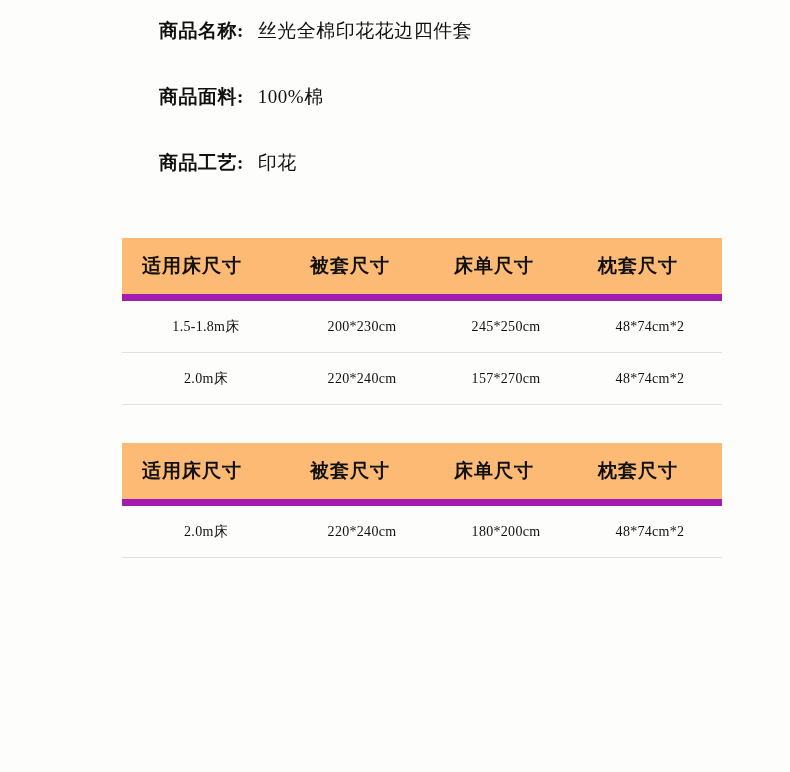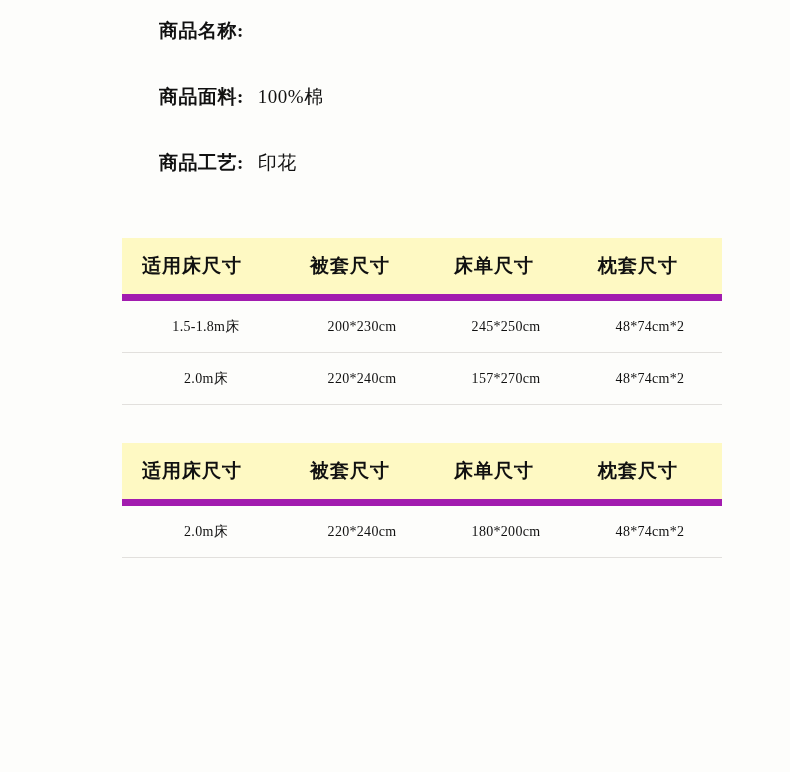--- a/index.html
+++ b/index.html
@@ -58,21 +58,21 @@
   }
   .table-block.second {
     margin-top: 38px;
   }
   table.size-table {
     width: 600px;
     border-collapse: collapse;
     table-layout: fixed;
   }
   table.size-table thead th {
-    background: #fef9c3;
+    background: #fdba74;
     font-size: 19px;
     font-weight: bold;
     color: #111;
     text-align: left;
     padding: 14px 0 14px 20px;
     letter-spacing: 1px;
     height: 28px;
     border: none;
   }
   table.size-table tbody td {
@@ -94,20 +94,21 @@
 </style>
 </head>
 <body>
 
 <div class="page">
 
   <div class="spec-list">
 
     <div class="spec-row">
       <span class="spec-label">商品名称:</span>
+      <span class="spec-value">丝光全棉印花花边四件套</span>
     </div>
 
     <div class="spec-row">
       <span class="spec-label">商品面料:</span>
       <span class="spec-value">100%棉</span>
     </div>
 
     <div class="spec-row">
       <span class="spec-label">商品工艺:</span>
       <span class="spec-value">印花</span>

